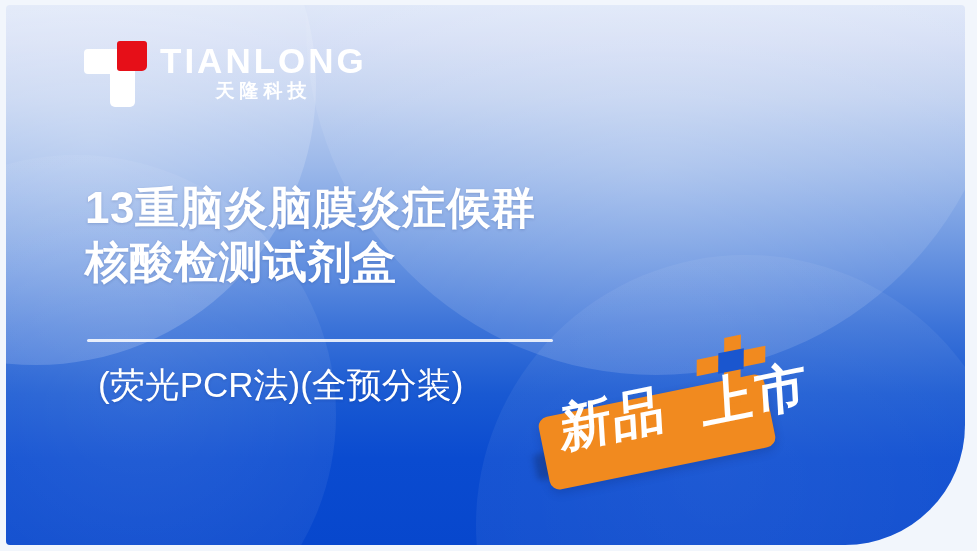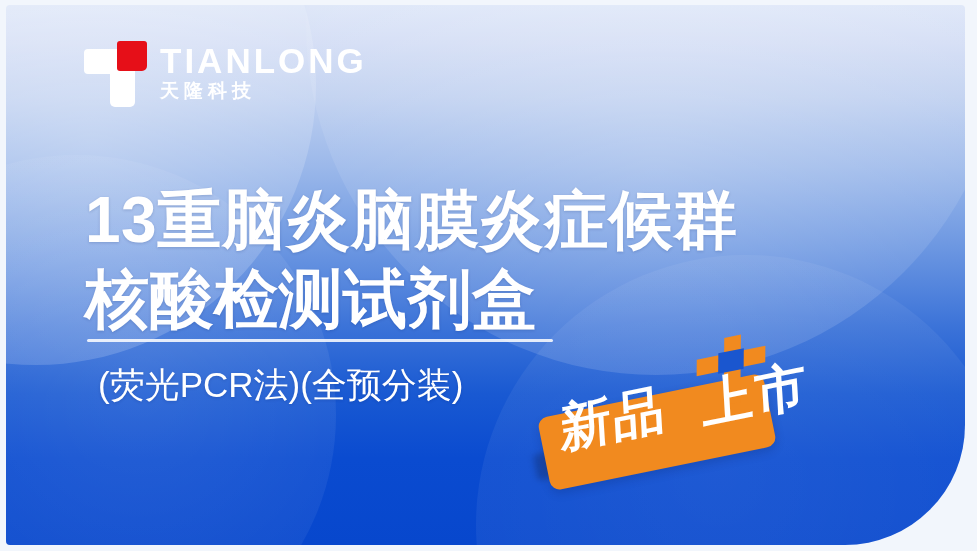--- a/index.html
+++ b/index.html
@@ -92,20 +92,21 @@
   }
 
   
   .logo {
     position: absolute;
     left: 78px;
     top: 36px;
     display: flex;
     align-items: flex-start;
     gap: 14px;
+    text-align: center;
   }
   .logo-mark {
     position: relative;
     width: 62px;
     height: 68px;
     flex: none;
   }
   .logo-mark .lm-top {
     position: absolute;
     left: 0;
@@ -152,21 +153,21 @@
   }
 
   
   .headline {
     position: absolute;
     left: 79px;
     top: 176px;
     width: 700px;
   }
   .headline-line {
-    font-size: 64px;
+    font-size: 44px;
     font-weight: bold;
     color: #ffffff;
     line-height: 1.23;
     letter-spacing: 0.5px;
     white-space: nowrap;
     text-shadow: 0 1px 3px rgba(0, 30, 90, 0.18);
   }
 
   .divider {
     position: absolute;

